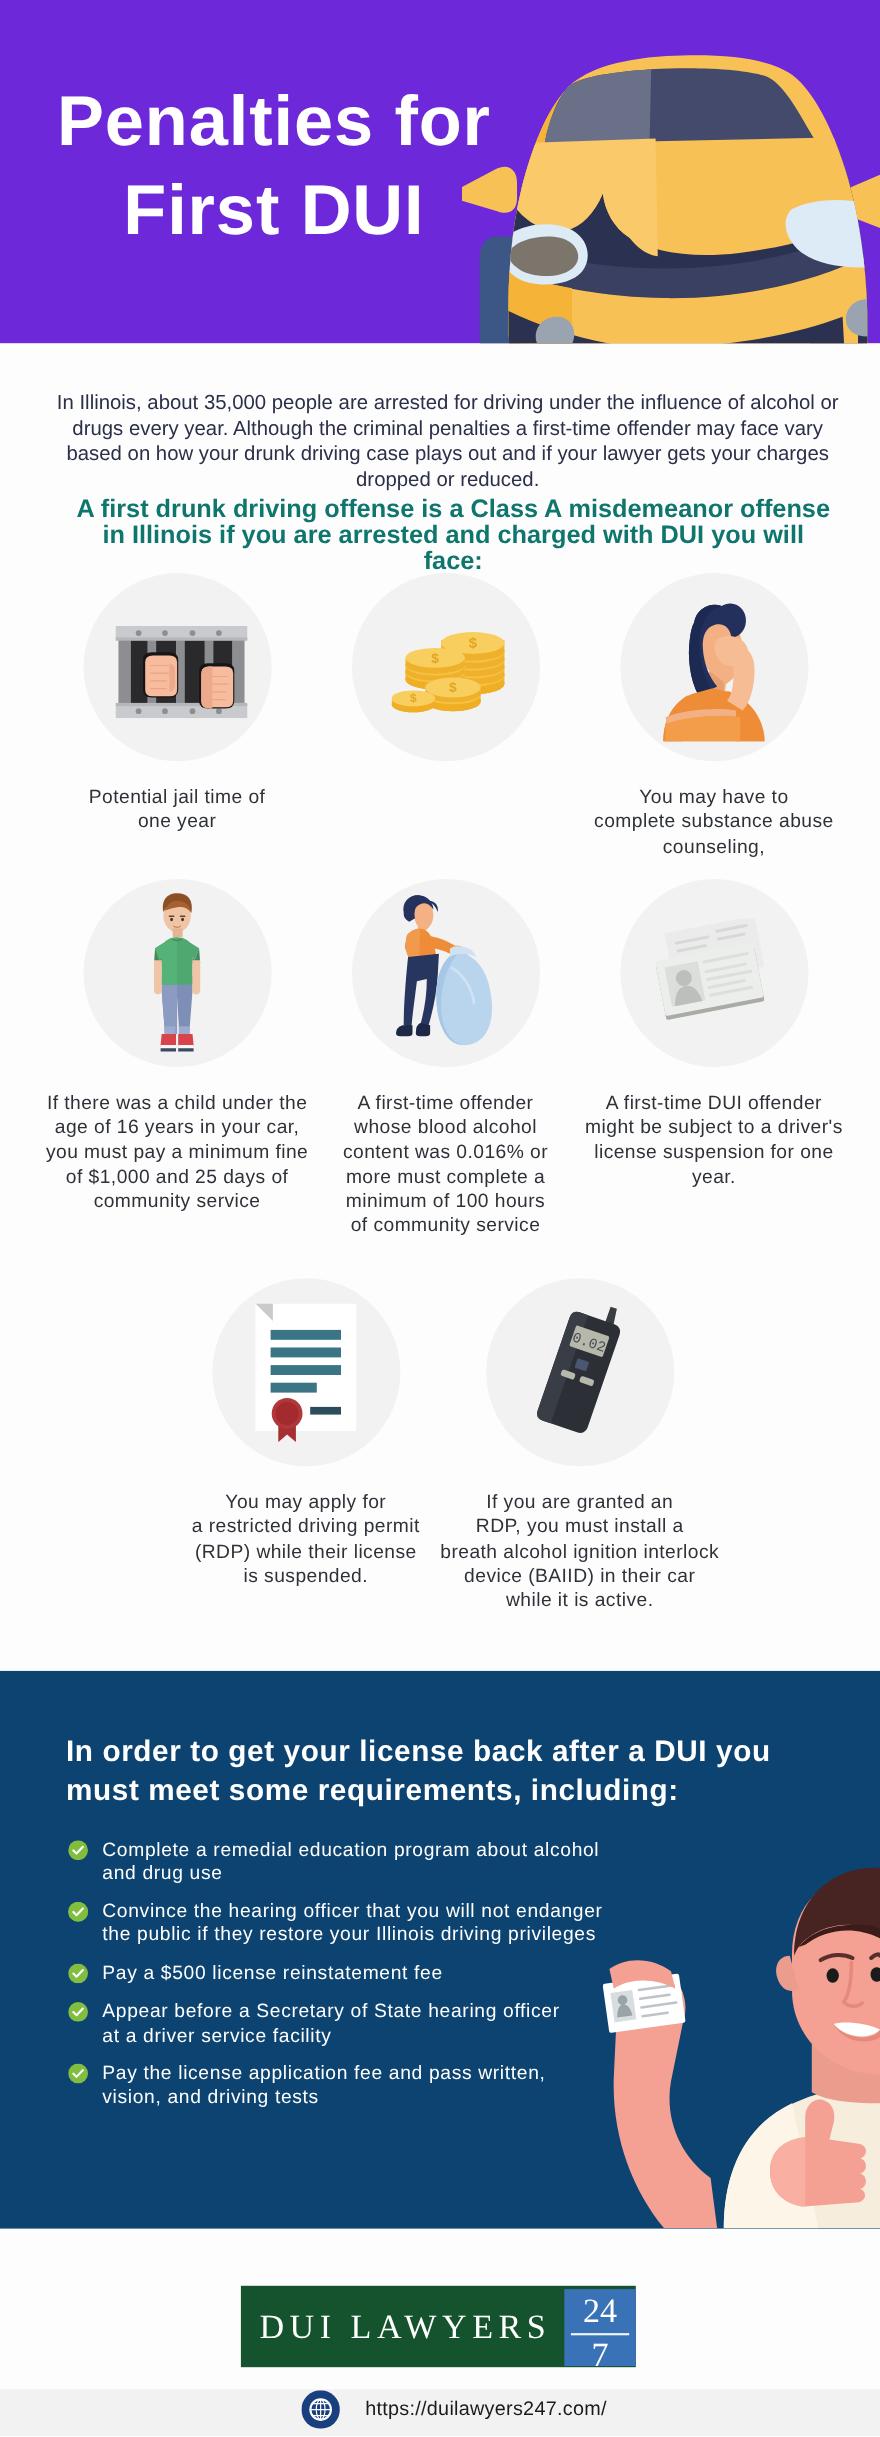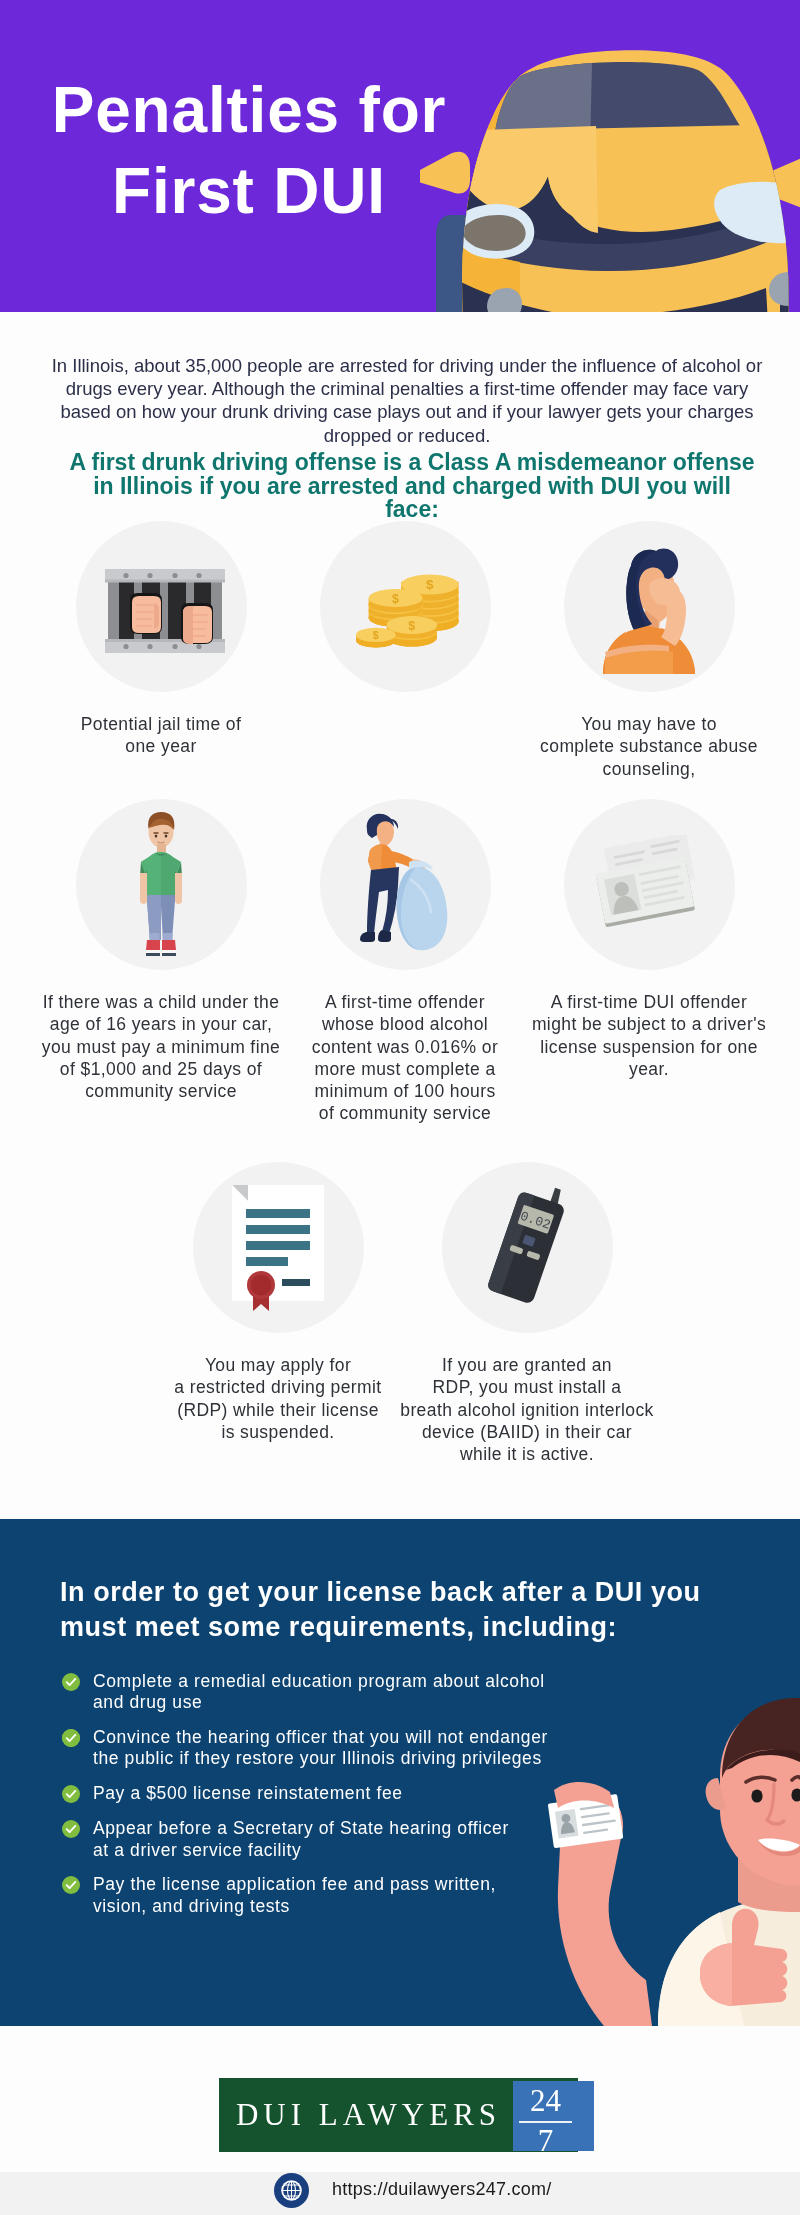--- a/index.html
+++ b/index.html
@@ -37,21 +37,21 @@
   .tick{position:absolute;left:0;top:2px;width:18px;height:18px;}
   .navy-man{position:absolute;left:548px;top:155px;overflow:hidden;width:252px;height:352px;}
 
   
   .logo{position:absolute;left:219px;top:2058px;width:359px;height:74px;background:#14532d;margin-top:20px;}
   .logo-text{position:absolute;left:0;top:0;width:294px;height:74px;display:flex;
       align-items:center;justify-content:center;color:#fff;
       font-family:"Liberation Serif",serif;font-size:31px;letter-spacing:5px;
       text-indent:5px;line-height:1;padding-bottom:2px;box-sizing:border-box;}
   .logo-badge{position:absolute;left:294px;top:3px;width:65px;height:70px;background:#3a72b8;
-      color:#fff;font-family:"Liberation Serif",serif;padding-left:16px;}
+      color:#fff;font-family:"Liberation Serif",serif;}
   .logo-24{position:absolute;left:0;top:4px;width:65px;text-align:center;font-size:31px;line-height:1;}
   .logo-rule{position:absolute;left:6px;top:40px;width:53px;height:2px;background:#eef3fa;}
   .logo-7{position:absolute;left:0;top:44px;width:65px;text-align:center;font-size:31px;line-height:1;}
   .footbar{position:absolute;left:0;top:2172px;width:800px;height:43px;background:#f2f2f3;}
   .foot-inner{position:absolute;left:274px;top:0;width:400px;height:43px;display:flex;
       align-items:flex-start;gap:23px;}
   .globe{width:35px;height:35px;margin-top:1px;flex:none;}
   .foot-url{color:#1b1b1b;font-size:18px;letter-spacing:0.25px;line-height:35px;}
 </style>
 </head>

